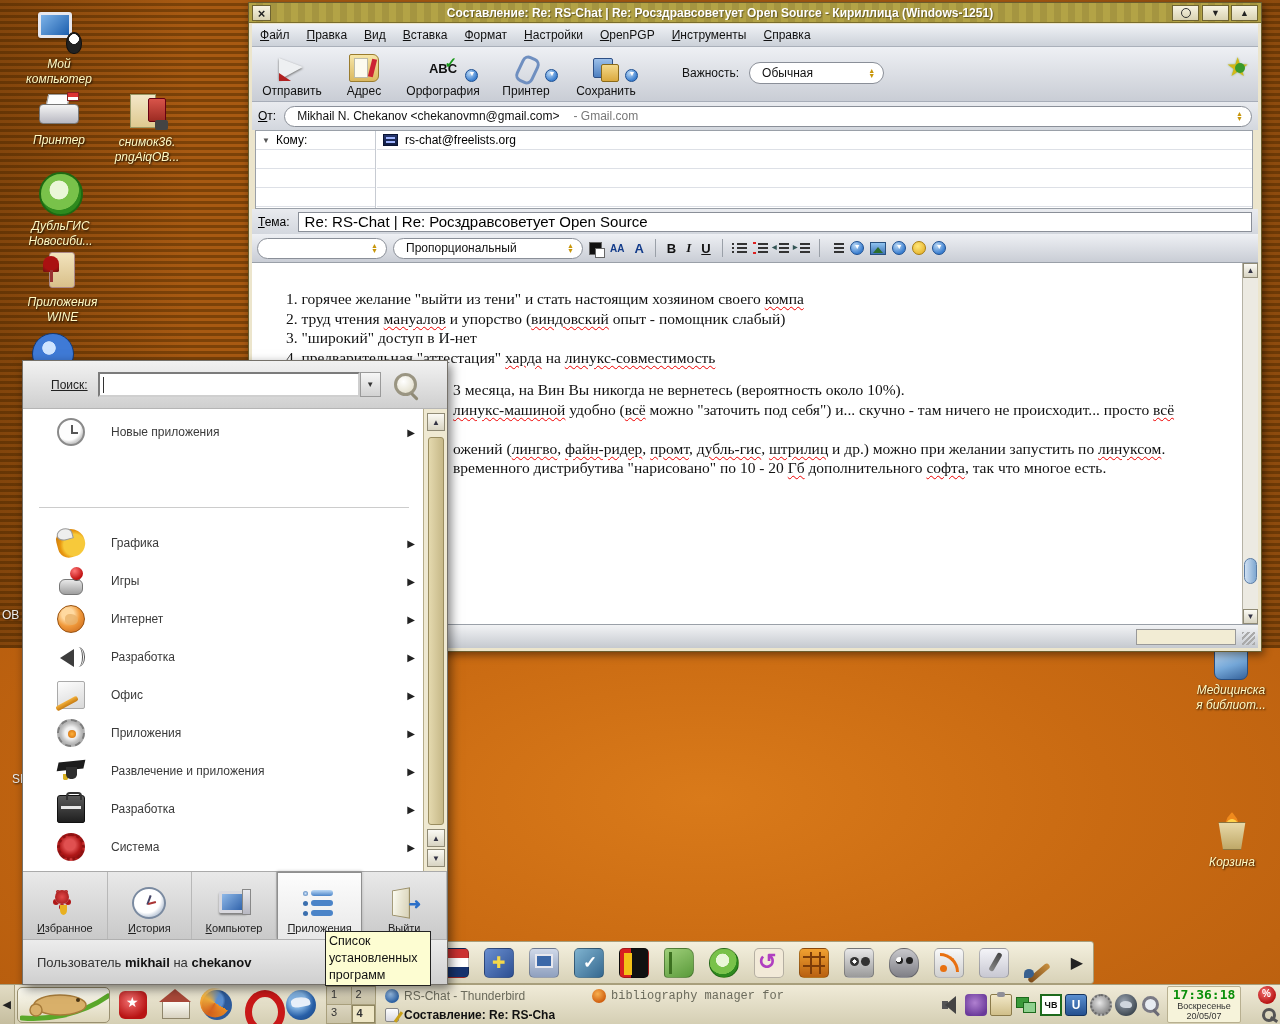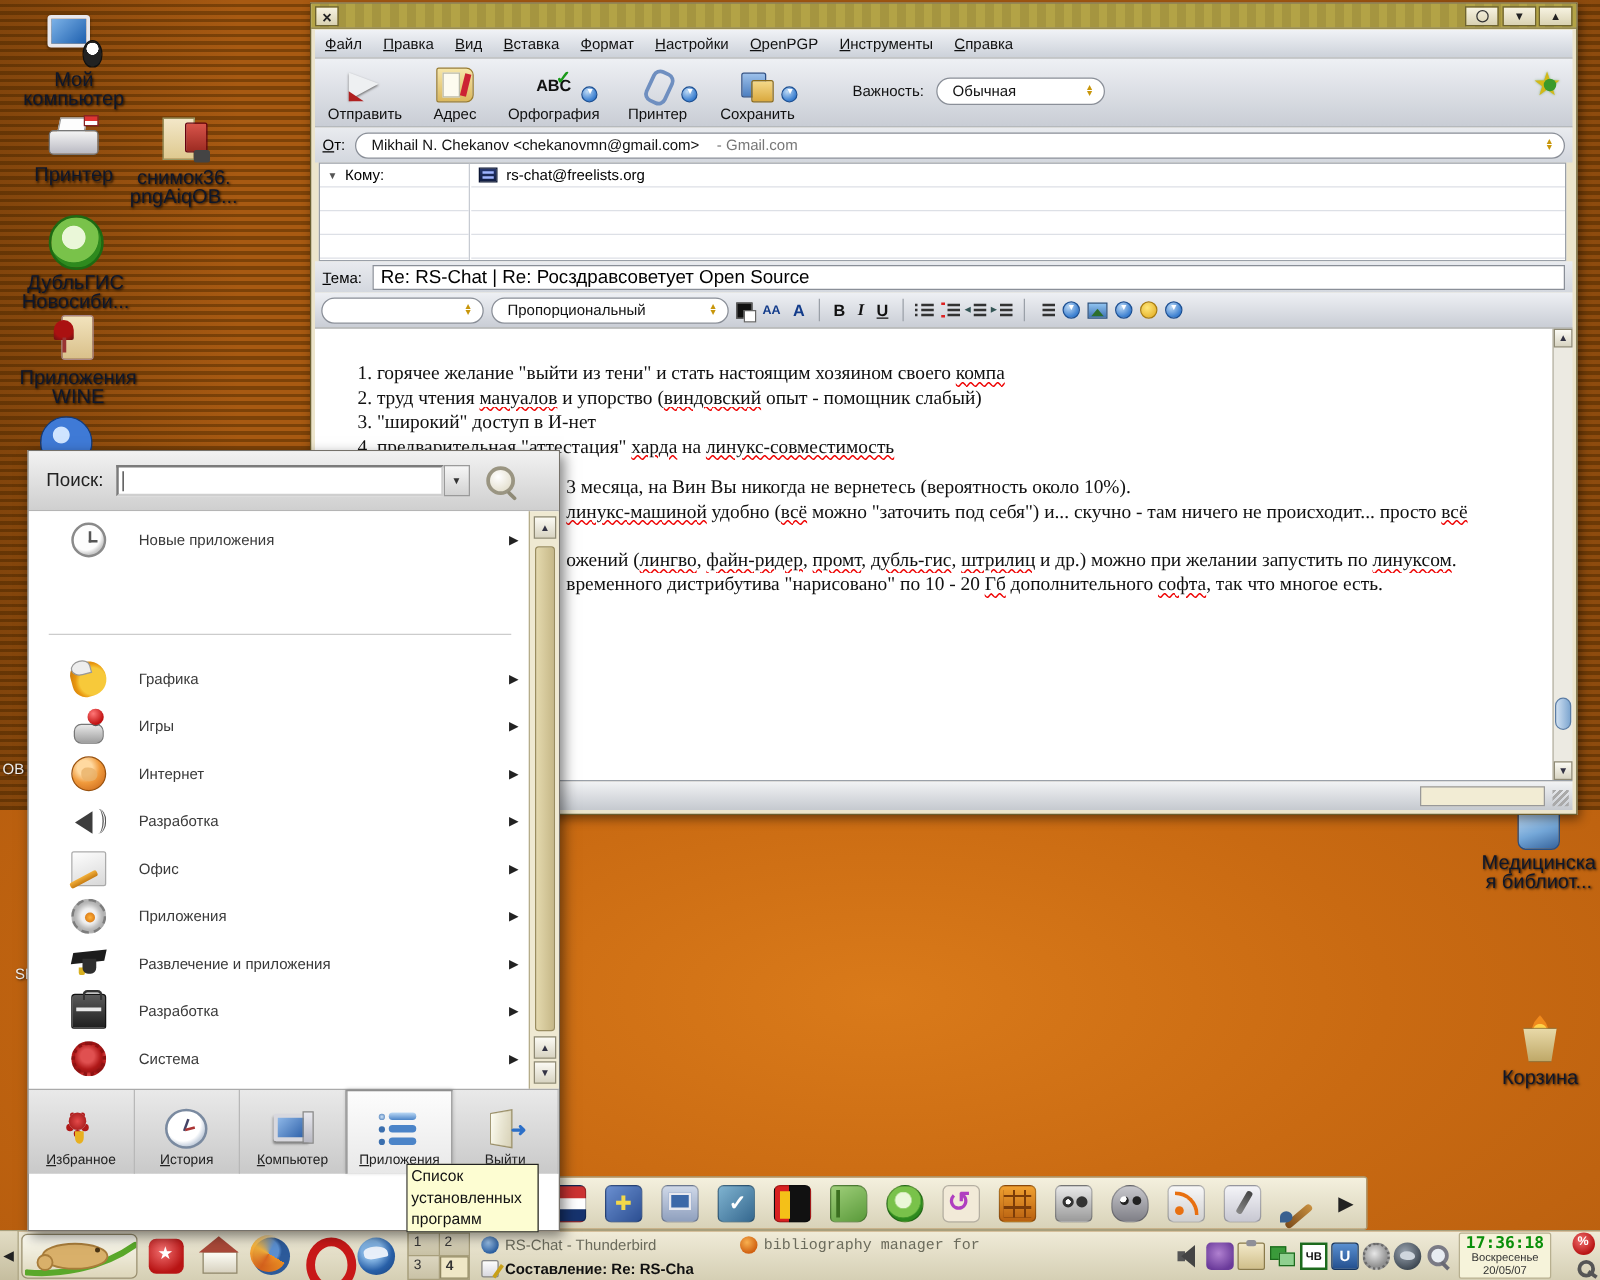--- a/index.html
+++ b/index.html
@@ -12,21 +12,21 @@
     background:repeating-linear-gradient(180deg,#a85a12 0 3px,#7c4208 3px 6px);
   }
   #bg-top::after{ content:""; position:absolute; inset:0;
     background:linear-gradient(90deg,rgba(60,30,0,.35),rgba(0,0,0,0) 15%,rgba(0,0,0,0) 80%,rgba(60,30,0,.25)); }
   #bg-bottom { left:0; top:648px; width:1280px; height:376px;
     background:radial-gradient(ellipse 900px 400px at 55% 40%, #d97a1a 0%, #c96a12 45%, #b55c0e 100%); }
 
   
   .dicon { text-align:center; z-index:1; }
   .dicon .img { display:block; margin:0 auto 3px auto; position:relative; }
-  .dlabel { color:#0f172a; font-size:16px; line-height:15px; text-shadow:1px 1px 2px rgba(0,0,0,.85); }
+  .dlabel { color:#fef9c3; font-size:12px; line-height:15px; text-shadow:1px 1px 2px rgba(0,0,0,.85);font-style:italic; }
   .frag { color:#eee; font-size:12px; text-shadow:1px 1px 2px rgba(0,0,0,.8); z-index:1; }
 
   .img-computer { width:46px; height:42px; }
   .img-computer .mon { position:absolute; left:2px; top:0; width:34px; height:26px; background:linear-gradient(135deg,#7db3e8,#1d5fae); border:3px solid #e8e8ee; border-radius:3px; box-shadow:0 1px 2px rgba(0,0,0,.5); }
   .img-computer .tux { position:absolute; right:0; bottom:0; width:16px; height:22px; background:radial-gradient(circle at 50% 30%, #fff 0 30%, #222 32%); border-radius:50% 50% 45% 45%; border:1px solid #111; }
   .img-printer { width:44px; height:38px; }
   .img-printer .bodyp { position:absolute; left:2px; top:12px; width:40px; height:20px; background:linear-gradient(#f4f4f4,#b9b9c2); border:1px solid #777; border-radius:4px; }
   .img-printer .paper { position:absolute; left:10px; top:2px; width:22px; height:12px; background:#fdfdfd; border:1px solid #999; transform:skewX(-12deg); }
   .img-printer .flag { position:absolute; right:2px; top:0; width:12px; height:9px; background:linear-gradient(#d33 50%,#fff 50%); border:1px solid #822; }
   .img-snapshot { width:42px; height:40px; }
@@ -155,21 +155,21 @@
   #statusbar { left:3px; bottom:3px; right:3px; height:24px; background:linear-gradient(#f2f3f5,#c5c9cf); border-top:1px solid #9aa0a8; }
   #status-box { position:absolute; right:22px; top:4px; width:100px; height:16px; background:#f2ecd4; border:1px solid #999; }
   #grip { position:absolute; right:3px; bottom:3px; width:13px; height:13px;
     background:repeating-linear-gradient(135deg,#aaa 0 2px,transparent 2px 4px); }
 
   
   #startmenu { left:22px; top:360px; width:426px; height:625px; z-index:20; background:#fff;
     border:1px solid #75716a; box-shadow:3px 4px 10px rgba(0,0,0,.5); }
   #sm-header { position:absolute; left:0; top:0; right:0; height:48px; background:linear-gradient(#f2f2f2,#cfcfcf);
     border-bottom:1px solid #b5b5b5; display:flex; align-items:center; }
-  #sm-search-label { margin-left:14px; font-size:15px; color:#222; }
+  #sm-search-label { margin-left:28px; font-size:12px; color:#222;text-decoration:underline; }
   #sm-search { margin-left:10px; width:262px; height:25px; background:#fff; border:2px inset #cfcfcf; position:relative; }
   #sm-search::before { content:""; position:absolute; left:3px; top:3px; width:1px; height:16px; background:#333; }
   #sm-search-dd { width:21px; height:25px; background:linear-gradient(#f6f6f6,#d2d2d2); border:1px solid #9a9a9a;
     display:flex; align-items:center; justify-content:center; font-size:8px; color:#333; }
   #sm-mag { margin-left:12px; width:26px; height:26px; position:relative; }
   #sm-mag::before { content:""; position:absolute; left:1px; top:1px; width:17px; height:17px; border:3px solid #9a9582; border-radius:50%; background:radial-gradient(circle at 38% 32%, #fff, #ddd8c2); }
   #sm-mag::after { content:""; position:absolute; right:0px; bottom:0px; width:9px; height:3px; background:#8f8a76; transform:rotate(45deg); border-radius:2px; }
 
   #sm-list { position:absolute; left:0; top:48px; right:24px; height:462px; background:#fff; overflow:hidden; }
   .sm-item { position:absolute; left:0; width:100%; height:38px; display:flex; align-items:center; }
@@ -396,20 +396,21 @@
         <span class="bin"></span>
       </span>
     <div class="dlabel">
         <div>Корзина</div>
       </div>
   </div>
 
   <div id="win" class="abs">
     <div id="titlebar" class="abs">
       <span id="btn-close" class="wbtn"></span>
+      <span id="title-text">Составление: Re: RS-Chat | Re: Росздравсоветует Open Source - Кириллица (Windows-1251)</span>
       <span id="btn-shade" class="wbtn"></span>
       <span id="btn-min" class="wbtn"></span>
       <span id="btn-max" class="wbtn"></span>
     </div>
 
     <div id="menubar" class="abs">
       <span class="mitem">Файл</span>
       <span class="mitem">Правка</span>
       <span class="mitem">Вид</span>
       <span class="mitem">Вставка</span>
@@ -731,16 +732,24 @@
       <span class="sm-tab active">
         <span class="tabi tabi-appl"></span>
         <span class="tlbl">Приложения</span>
       </span>
       <span class="sm-tab">
         <span class="tabi tabi-leave"></span>
         <span class="tlbl">Выйти</span>
       </span>
     </div>
 
+    <div id="sm-footer">
+      <span id="sm-user">
+        <span>Пользователь</span>
+        <b>mikhail</b>
+        <span>на</span>
+        <b>chekanov</b>
+      </span>
+    </div>
   </div>
 
   <div id="tooltip" class="abs">Список установленных программ</div>
 </div>
 
 </body></html>

